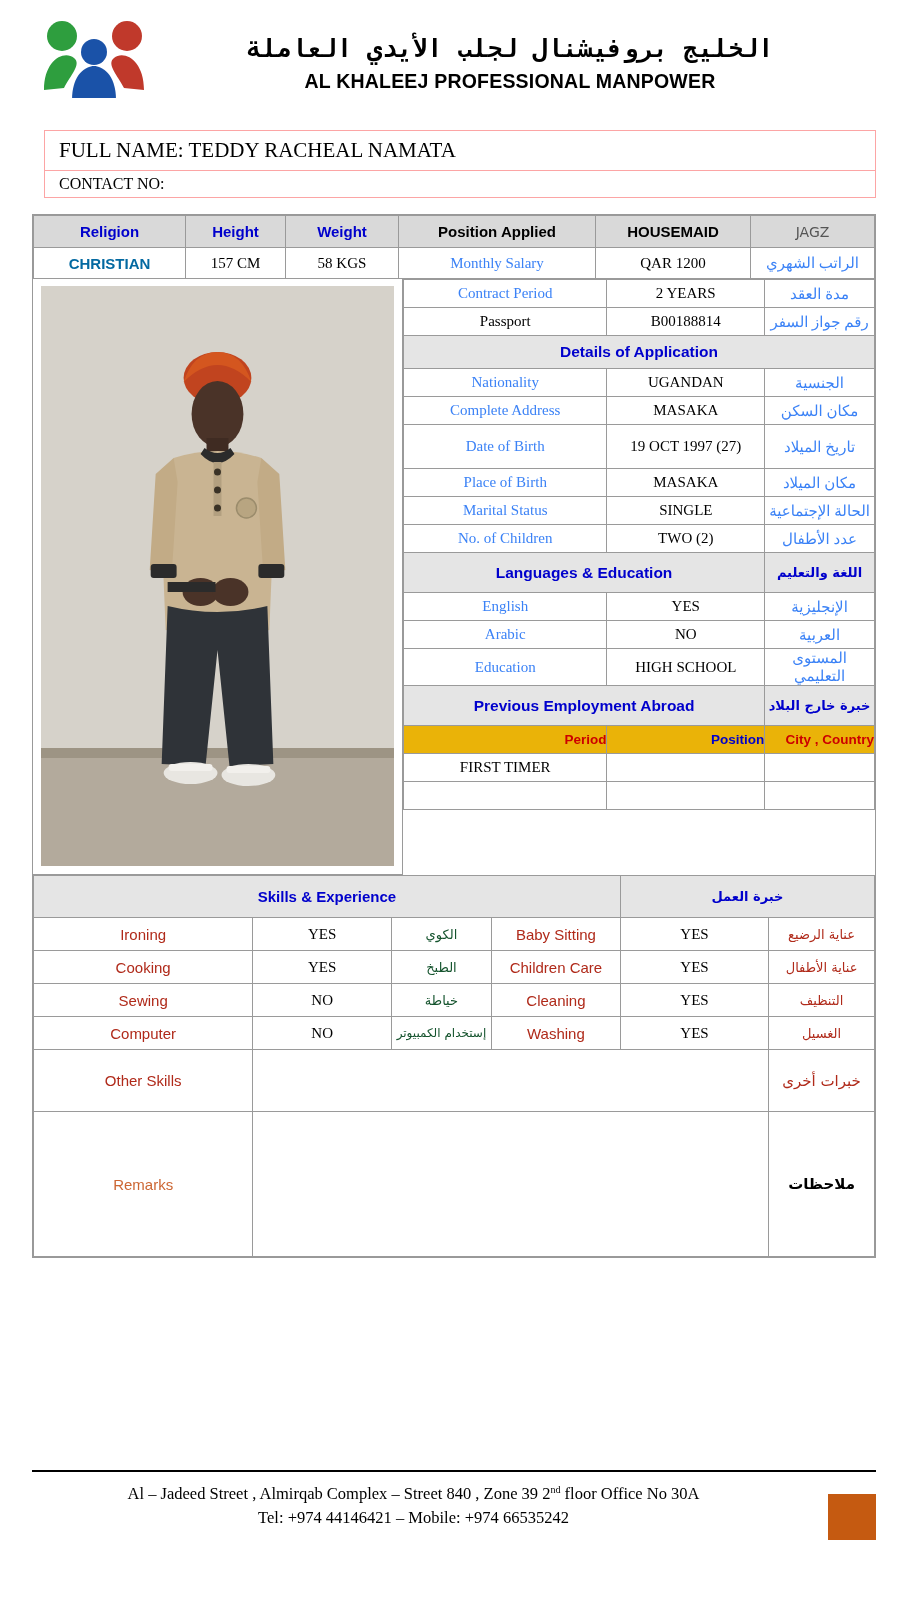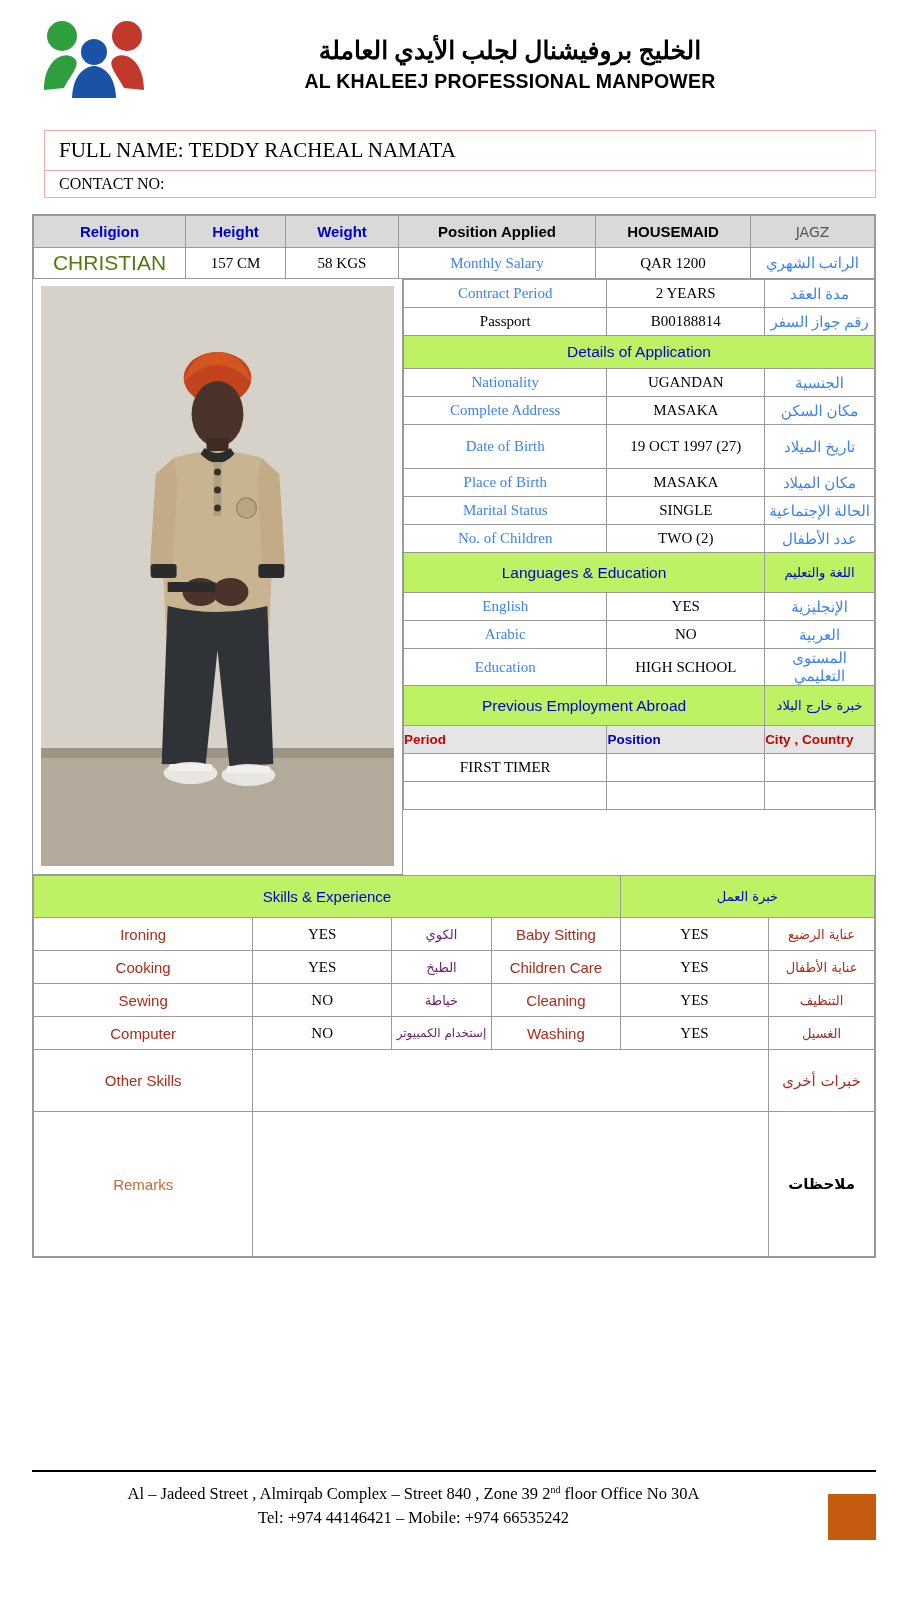--- a/index.html
+++ b/index.html
@@ -29,21 +29,21 @@
     position: relative;
     flex: 0 0 120px;
   }
   .logo svg { display: block; }
   .brand {
     flex: 1;
     text-align: center;
     padding-right: 10px;
   }
   .brand .ar {
-    font-family: Liberation Serif, serif;
+    font-family: Liberation Mono, monospace;
     font-size: 25px;
     font-weight: bold;
     direction: rtl;
     line-height: 1.3;
   }
   .brand .en {
     font-size: 19.5px;
     font-weight: bold;
     letter-spacing: 0.2px;
     margin-top: 2px;
@@ -80,21 +80,21 @@
   }
   .toprow .blue { color: #0000cc; }
   .toprow .blk { color: #000; }
   .toprow .gray-ar { color: #555; font-family: "DejaVu Sans", sans-serif; font-weight: normal; font-size: 14px; }
   .valrow td {
     height: 31px;
     text-align: center;
     font-size: 15px;
     font-family: "Liberation Serif", serif;
   }
-  .valrow .red { color: #4d7c0f; font-weight: normal; font-family: "Liberation Sans", sans-serif; font-size: 21px;}
+  .valrow .red { color: #0369a1; font-weight: bold; font-family: "Liberation Sans", sans-serif; font-size: 15px;}
   .ar { font-family: "DejaVu Sans", sans-serif; direction: rtl; font-size: 13px; }
   .redlbl { color: #3b82f6; font-size: 15px; }
   .blklbl { font-family: "Liberation Serif", serif; font-size: 15px; }
 
   .split { display: flex; }
   .photo-cell {
     width: 370px;
     flex: 0 0 370px;
     border-right: 1px solid #9a9a9a;
     border-bottom: 1px solid #9a9a9a;
@@ -108,47 +108,47 @@
     overflow: hidden;
     background: linear-gradient(#d8d4cd, #cfcac1 70%, #b8b2a6);
   }
   .right-cell { flex: 1; }
   .right-cell table { width: 100%; }
   .right-cell td { height: 28px; text-align: center; }
   .colA { width: 200px; }
   .colB { width: 155px; }
   .colC { width: 108px; }
   .sectionbar td {
-    background: #bef264;
+    background: #e5e5e5;
     height: 33px;
-    font-weight: normal;
+    font-weight: bold;
     color: #0000cc;
     font-size: 15.5px;
     text-align: center;
   }
   .sectionbar .arhead {
     color: #0000cc;
     font-family: "DejaVu Sans", sans-serif;
     direction: rtl;
     font-size: 13px;
   }
   .subhead td {
-    background: #e5e5e5;
+    background: #eab308;
     height: 28px;
     font-weight: bold;
     font-size: 13.5px;
-    text-align: left;
+    text-align: right;
   }
   .subhead .blue { color: #0000cc; }
   .subhead .red { color: #cc0000; }
   
   .skills td { height: 33px; text-align: center; font-size: 15px; }
   .skills .lbl { color: #b02a1a; width: 228px; }
   .skills .val { font-family: "Liberation Serif", serif; width: 145px; }
-  .skills .arv { color: #701a75; width: 103px; font-family: "DejaVu Sans", sans-serif; direction: rtl; font-size: 13px; }
+  .skills .arv { color: #14532d; width: 103px; font-family: "DejaVu Sans", sans-serif; direction: rtl; font-size: 13px; }
   .skills .lbl2 { color: #b02a1a; width: 133px; }
   .skills .val2 { font-family: "Liberation Serif", serif; width: 155px; }
   .skills .arv2 { color: #b02a1a; width: 108px; font-family: "DejaVu Sans", sans-serif; direction: rtl; font-size: 13px; }
   .otherskills td { height: 62px; }
   .remarks td { height: 145px; }
   .oslabel { color: #b02a1a; font-size: 16px; text-align: center; }
   .osar { color: #b02a1a; font-family: "DejaVu Sans", sans-serif; direction: rtl; font-size: 14px; text-align: center; }
   .rmlabel { color: #cc6633; font-size: 16px; text-align: center; }
   .rmar { color: #000; font-family: "DejaVu Sans", sans-serif; direction: rtl; font-size: 14px; font-weight: bold; text-align: center; }
   

